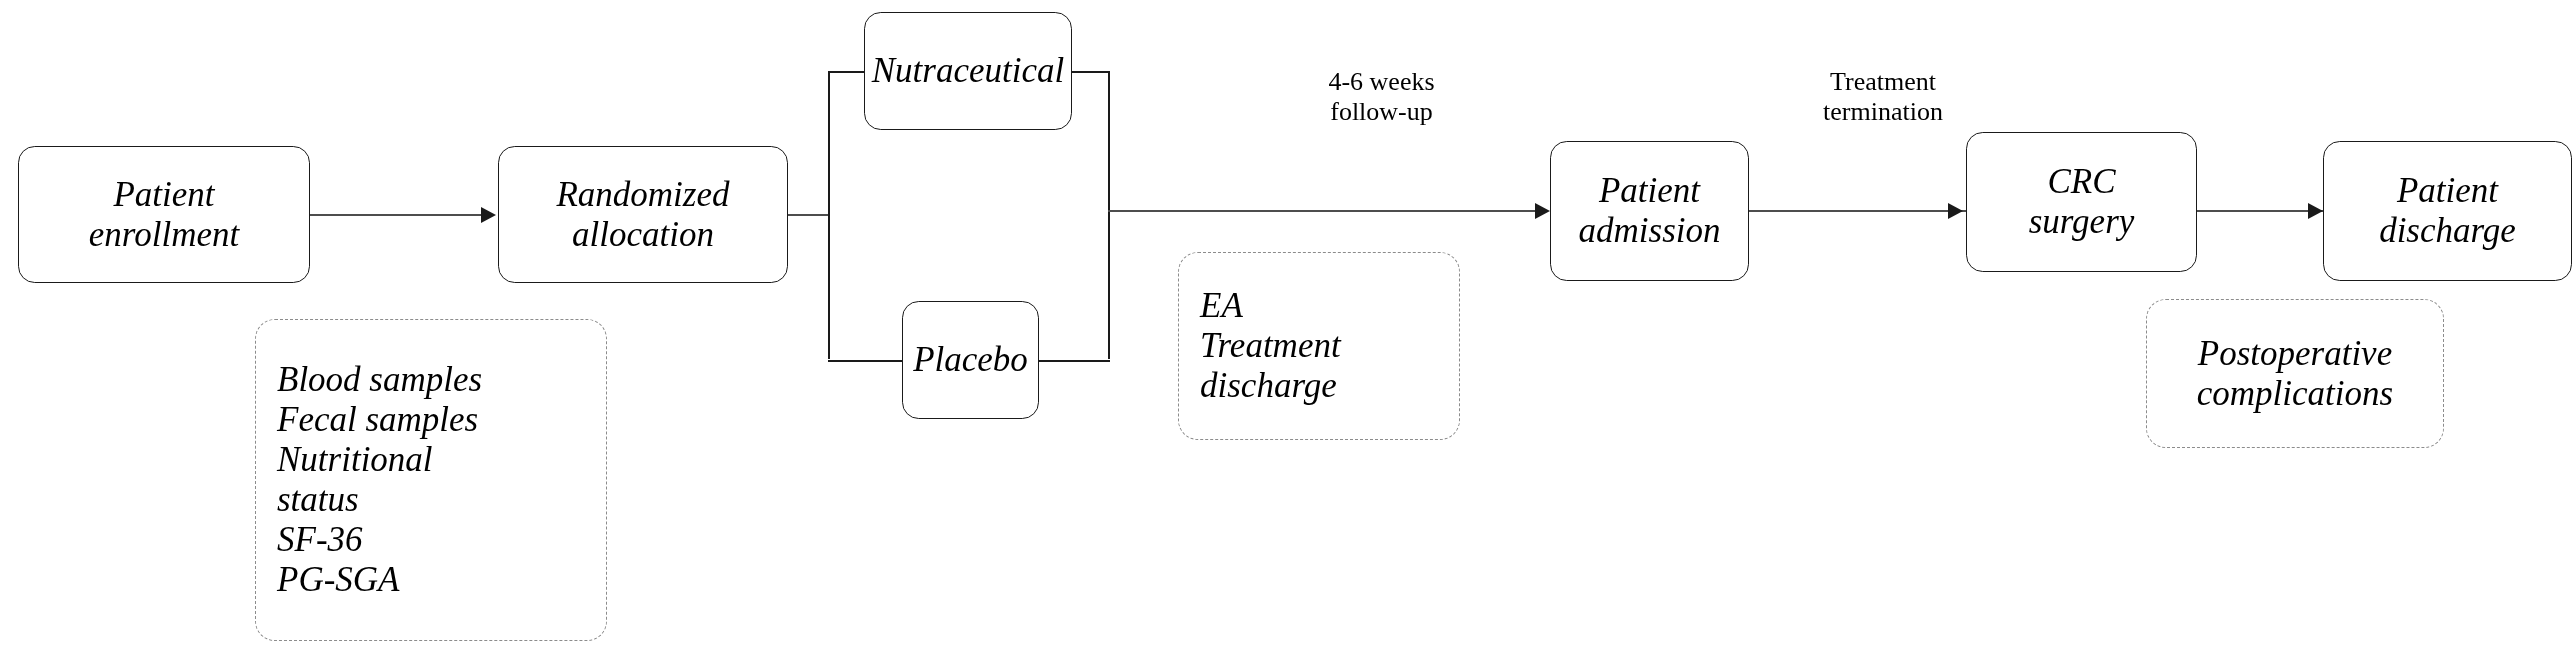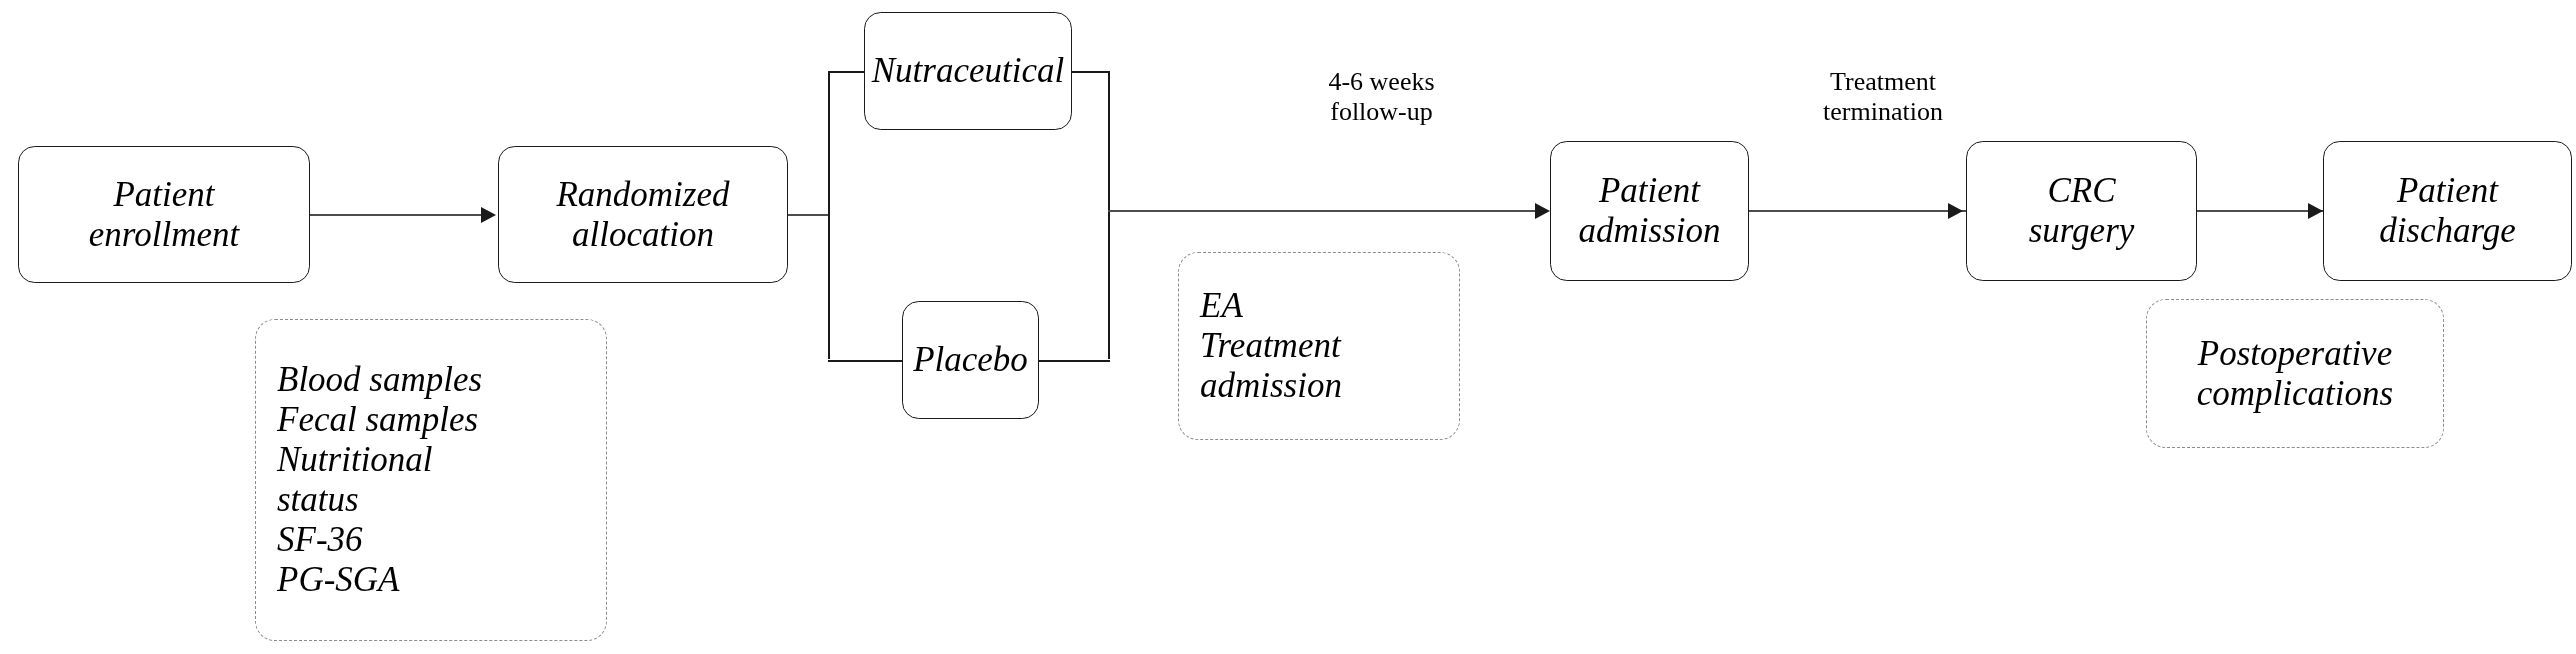--- a/index.html
+++ b/index.html
@@ -118,21 +118,21 @@
 
   <div class="node" style="left:902px; top:301px; width:137px; height:118px;">
     <span class="node-text">Placebo</span>
   </div>
 
   <div class="node" style="left:1550px; top:141px; width:199px; height:140px;">
     <span class="node-text">Patient
 admission</span>
   </div>
 
-  <div class="node" style="left:1966px; top:141px; width:231px; height:140px;">
+  <div class="node" style="left:1966px; top:132px; width:231px; height:140px;">
     <span class="node-text">CRC
 surgery</span>
   </div>
 
   <div class="node" style="left:2323px; top:141px; width:249px; height:140px;">
     <span class="node-text">Patient
 discharge</span>
   </div>
 
   <div class="node dashed" style="left:255px; top:319px; width:352px; height:322px; justify-content:flex-start; padding:10.6px 21px;">
@@ -140,21 +140,21 @@
 Fecal samples
 Nutritional
 status
 SF-36
 PG-SGA</span>
   </div>
 
   <div class="node dashed" style="left:1178px; top:252px; width:282px; height:188px; justify-content:flex-start; padding:7.6px 21px;">
     <span class="node-text">EA
 Treatment
-admission</span>
+discharge</span>
   </div>
 
   <div class="node dashed" style="left:2118px; top:299px; width:298px; height:149px; justify-content:center; padding:6px 16.7px;margin-left:28px;">
     <span class="node-text" style="text-align:center;">Postoperative
 complications</span>
   </div>
 
   <div class="freetext" style="left:1260px; top:36px; width:243px;">
     <span>4-6 weeks
 follow-up</span>

